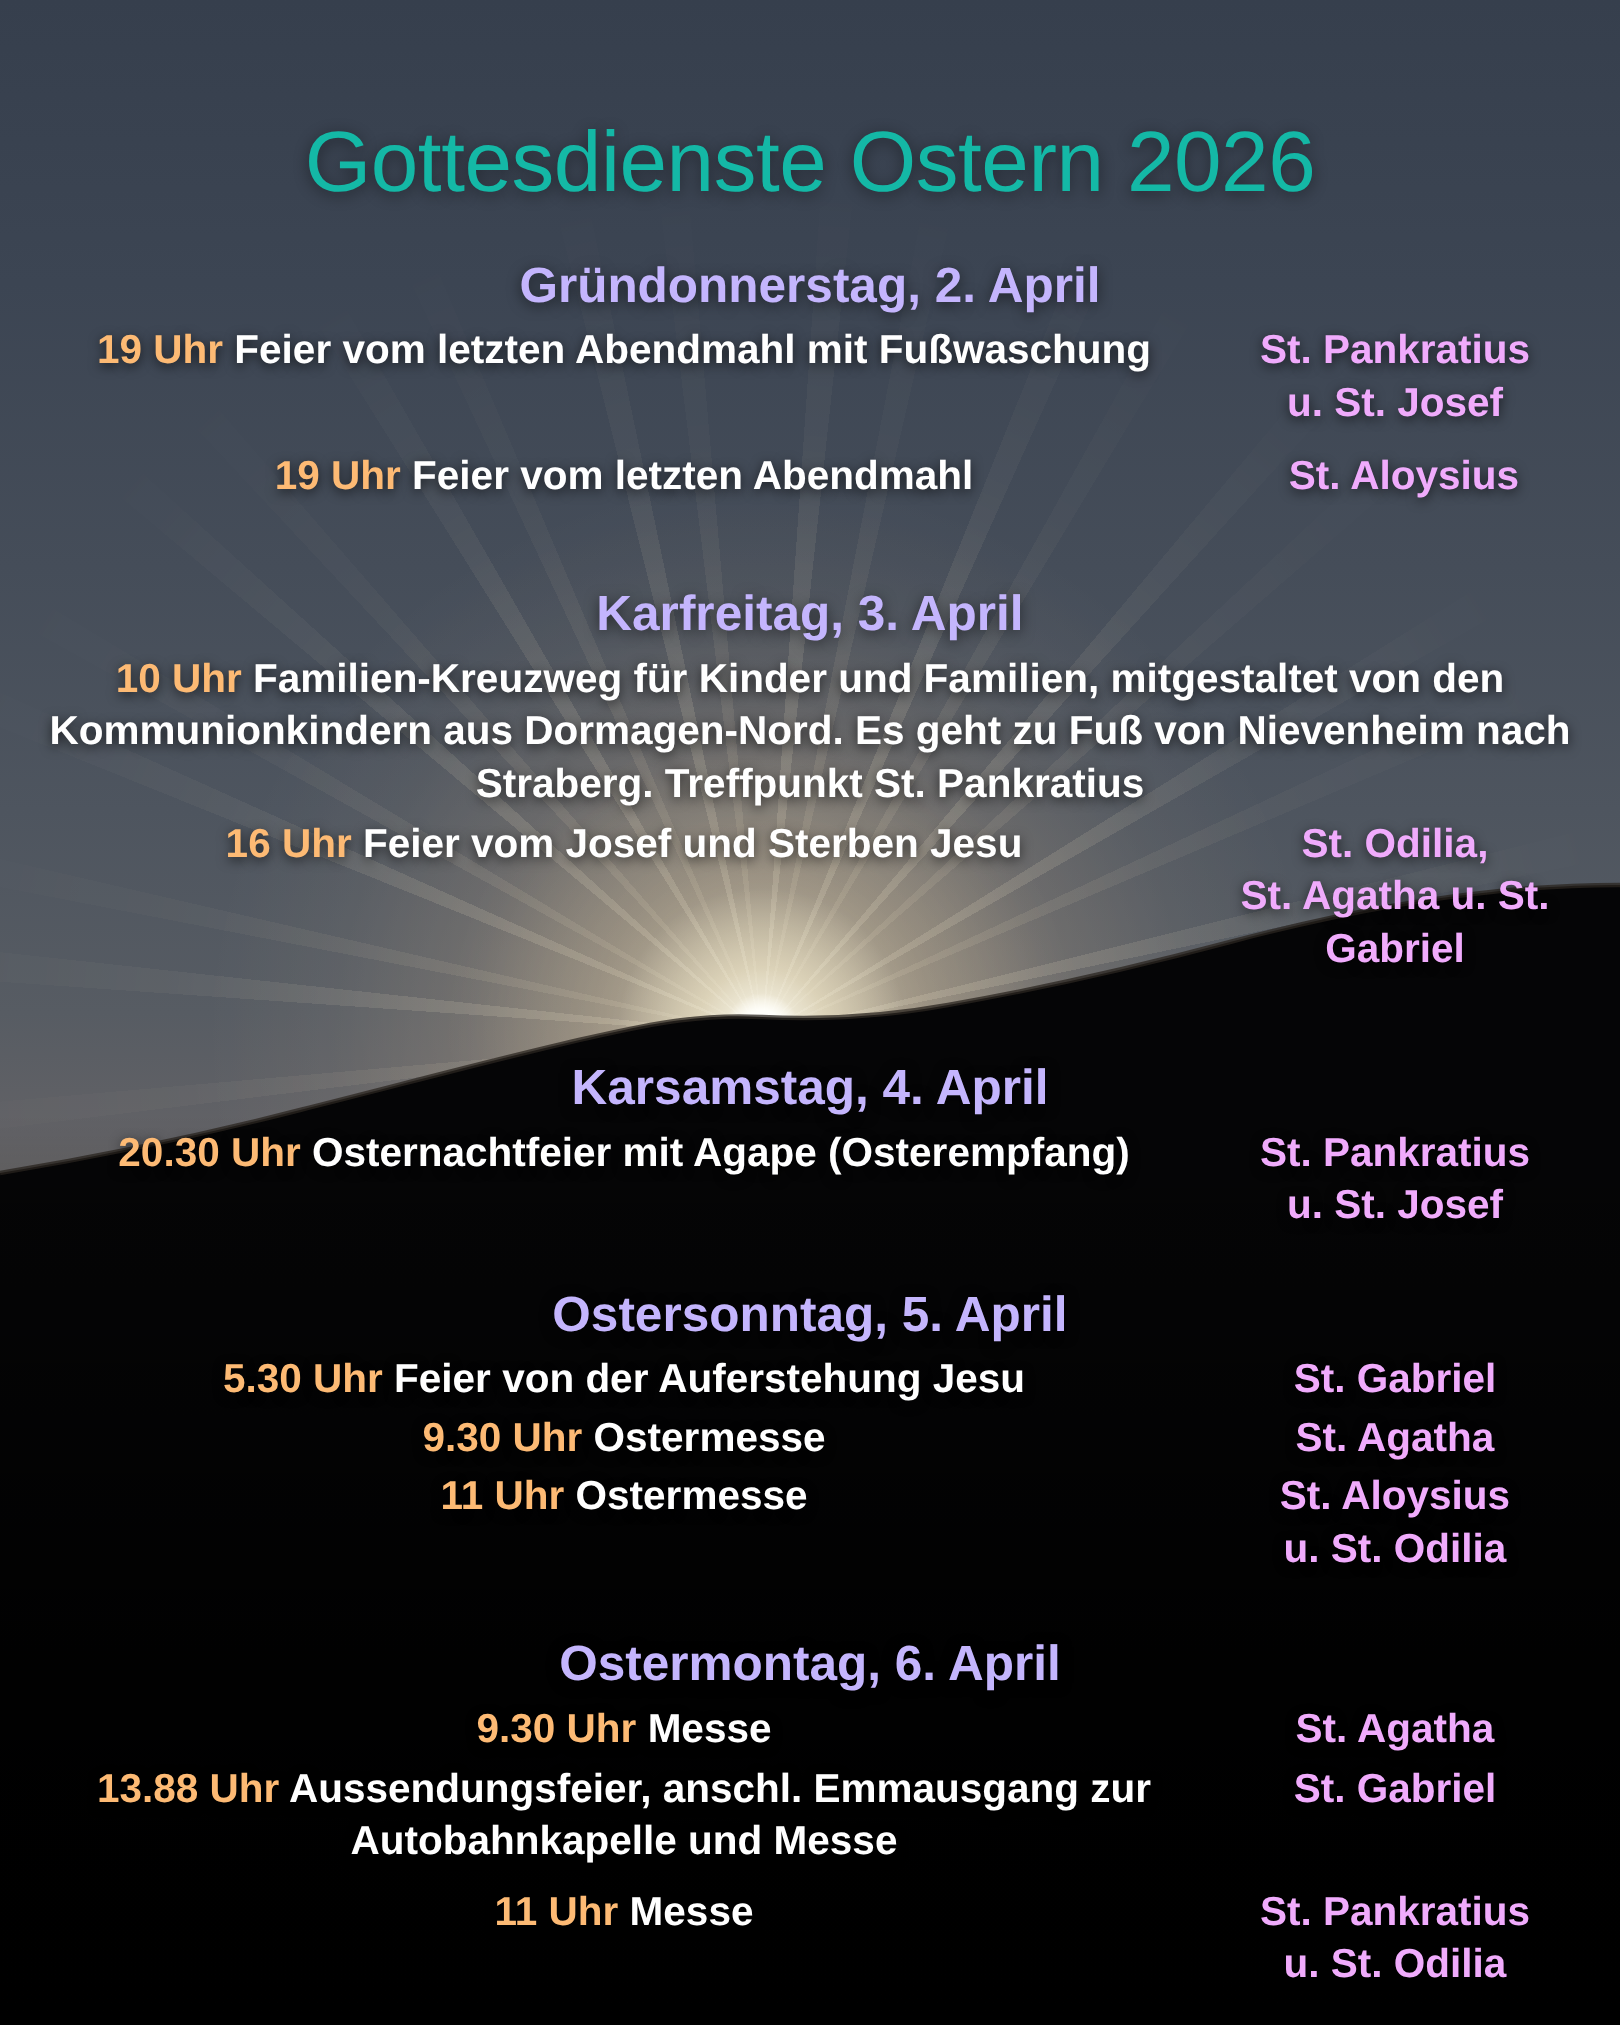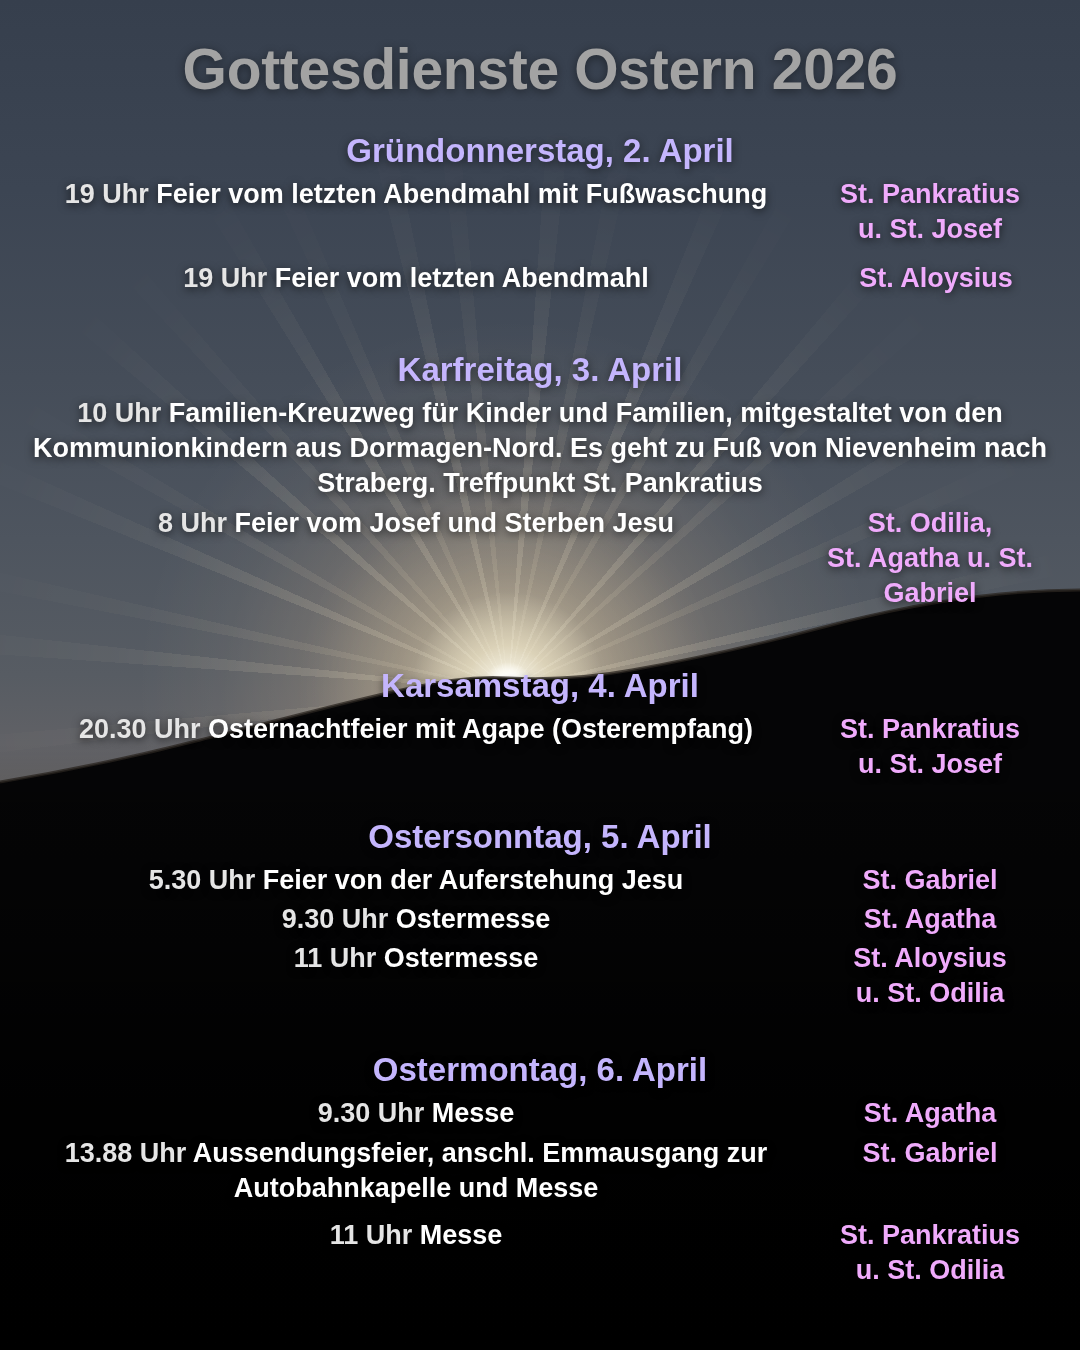--- a/index.html
+++ b/index.html
@@ -106,24 +106,24 @@
 
   
   #content{
     position:absolute; inset:0;
     padding:0 26px;
   }
 
   .poster-title{
     text-align:center;
     font-size:57px;
-    font-weight:bold;
+    font-weight:normal;
     letter-spacing:-0.3px;
-    color:#a3a3a3;
-    margin-top:36px;
+    color:#14b8a6;
+    margin-top:75px;
     text-shadow:0 2px 10px rgba(0,0,0,0.45);
   }
 
   .day-block{ margin-top:30px; }
 
   .day-heading{
     text-align:center;
     font-size:33px;
     font-weight:bold;
     color:#c4b5fd;
@@ -140,21 +140,21 @@
     flex:0 0 780px;
     text-align:center;
     font-size:27px;
     font-weight:bold;
     line-height:1.30;
     color:#ffffff;
     text-shadow:0 2px 8px rgba(0,0,0,0.66);
   }
   .svc-main.wide{ flex:0 0 1028px;text-align:center; }
 
-  .svc-time{ color:#e5e5e5;margin-top:40px; }
+  .svc-time{ color:#fdba74;margin-top:40px; }
 
   .svc-place{
     flex:1 1 auto;
     text-align:center;
     font-size:27px;
     font-weight:bold;
     line-height:1.30;
     color:#f0abfc;
     white-space:pre-line;
     text-shadow:0 2px 8px rgba(0,0,0,0.66);
@@ -224,21 +224,21 @@
 
       <div class="svc stacked">
         <div class="svc-main wide">
           <span class="svc-time">10 Uhr </span>
           <span>Familien-Kreuzweg für Kinder und Familien, mitgestaltet von den Kommunionkindern aus Dormagen-Nord. Es geht zu Fuß von Nievenheim nach Straberg. Treffpunkt St. Pankratius</span>
         </div>
       </div>
 
       <div class="svc" style="margin-top:3px;">
         <div class="svc-main">
-          <span class="svc-time">8 Uhr </span>
+          <span class="svc-time">16 Uhr </span>
           <span>Feier vom Josef und Sterben Jesu</span>
         </div>
         <div class="svc-place">St. Odilia,
 St. Agatha u. St. Gabriel</div>
       </div>
     </div>
 
     <div class="day-block" style="margin-top:56px;">
       <div class="day-heading">Karsamstag, 4. April</div>
 

